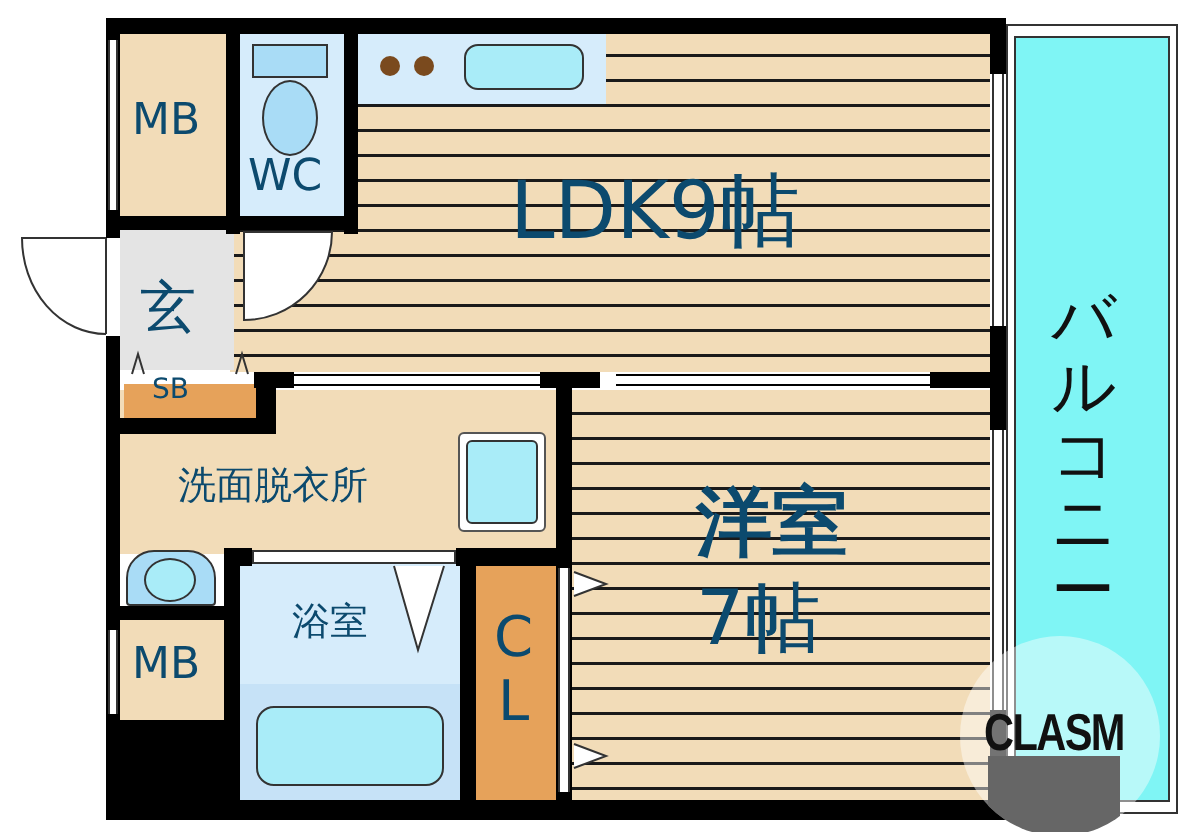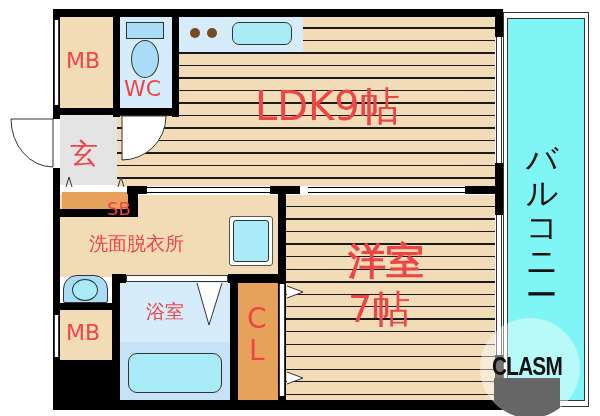--- a/index.html
+++ b/index.html
@@ -5,21 +5,21 @@
   html,body{margin:0;padding:0;background:#fff;}
   body{width:600px;height:416px;position:relative;overflow:hidden;font-family:"DejaVu Sans",sans-serif;}
   .abs{position:absolute;box-sizing:border-box;}
   .wall{position:absolute;background:#000;}
   .floor{background-color:#f2dcb8;background-image:repeating-linear-gradient(to bottom, transparent 0, transparent 11px, #1a1a1a 11px, #1a1a1a 12.5px);}
   .beige{background:#f2dcb8;}
   .gray{background:#e4e4e4;}
   .orange{background:#e6a25a;}
   .lblue{background:#d6ecfb;}
   .cyan{background:#7ff5f5;}
-  .label{position:absolute;color:#ef4444;white-space:nowrap;line-height:1;}
+  .label{position:absolute;color:#0c4a6e;white-space:nowrap;line-height:1;}
   .fix{position:absolute;box-sizing:border-box;border:1.5px solid #333;background:#a9ecf8;border-radius:6px;}
   svg{position:absolute;overflow:visible;}
 </style>
 </head>
 <body>
 
 <div class="abs floor" style="left:115px;top:16px;width:380px;height:170px;"></div>
 <div class="abs lblue" style="left:178px;top:16px;width:125px;height:36px;"></div>
 <div class="abs floor" style="left:285px;top:195px;width:210px;height:205px;"></div>
 <div class="abs beige" style="left:60px;top:16px;width:55px;height:92px;"></div>
@@ -101,21 +101,21 @@
   <path d="M0 2 L16 8 L0 14 M0 88 L16 94 L0 100" fill="#fff" stroke="#333" stroke-width="1"></path>
 </svg>
 <div class="abs" style="left:279px;top:284px;width:6px;height:112px;background:#fff;border-left:1px solid #333;border-right:1px solid #333;"></div>
 
 <div class="label" style="left:255px;top:86px;font-size:40px;font-family:'DejaVu Sans',sans-serif;">LDK9帖</div>
 <div class="label" style="left:348px;top:242px;font-size:38px;font-weight:bold;">洋室</div>
 <div class="label" style="left:348px;top:290px;font-size:38px;font-weight:normal;">7帖</div>
 <div class="label" style="left:124px;top:78px;font-size:22px;">WC</div>
 <div class="label" style="left:66px;top:50px;font-size:22px;">MB</div>
 <div class="label" style="left:70px;top:140px;font-size:28px;">玄</div>
-<div class="label" style="left:76px;top:200px;font-size:18px;margin-left:31px;">SB</div>
+<div class="label" style="left:76px;top:188px;font-size:14px;">SB</div>
 <div class="label" style="left:89px;top:234px;font-size:19px;">洗面脱衣所</div>
 <div class="label" style="left:146px;top:302px;font-size:19px;">浴室</div>
 <div class="label" style="left:66px;top:322px;font-size:22px;">MB</div>
 <div class="label" style="left:247px;top:305px;font-size:28px;">C</div>
 <div class="label" style="left:249px;top:337px;font-size:28px;">L</div>
 
 <div class="abs" style="left:522px;top:142px;width:40px;display:flex;flex-direction:column;align-items:center;font-size:32px;line-height:34px;color:#111;">
   <span>バ</span>
   <span>ル</span>
   <span>コ</span>

